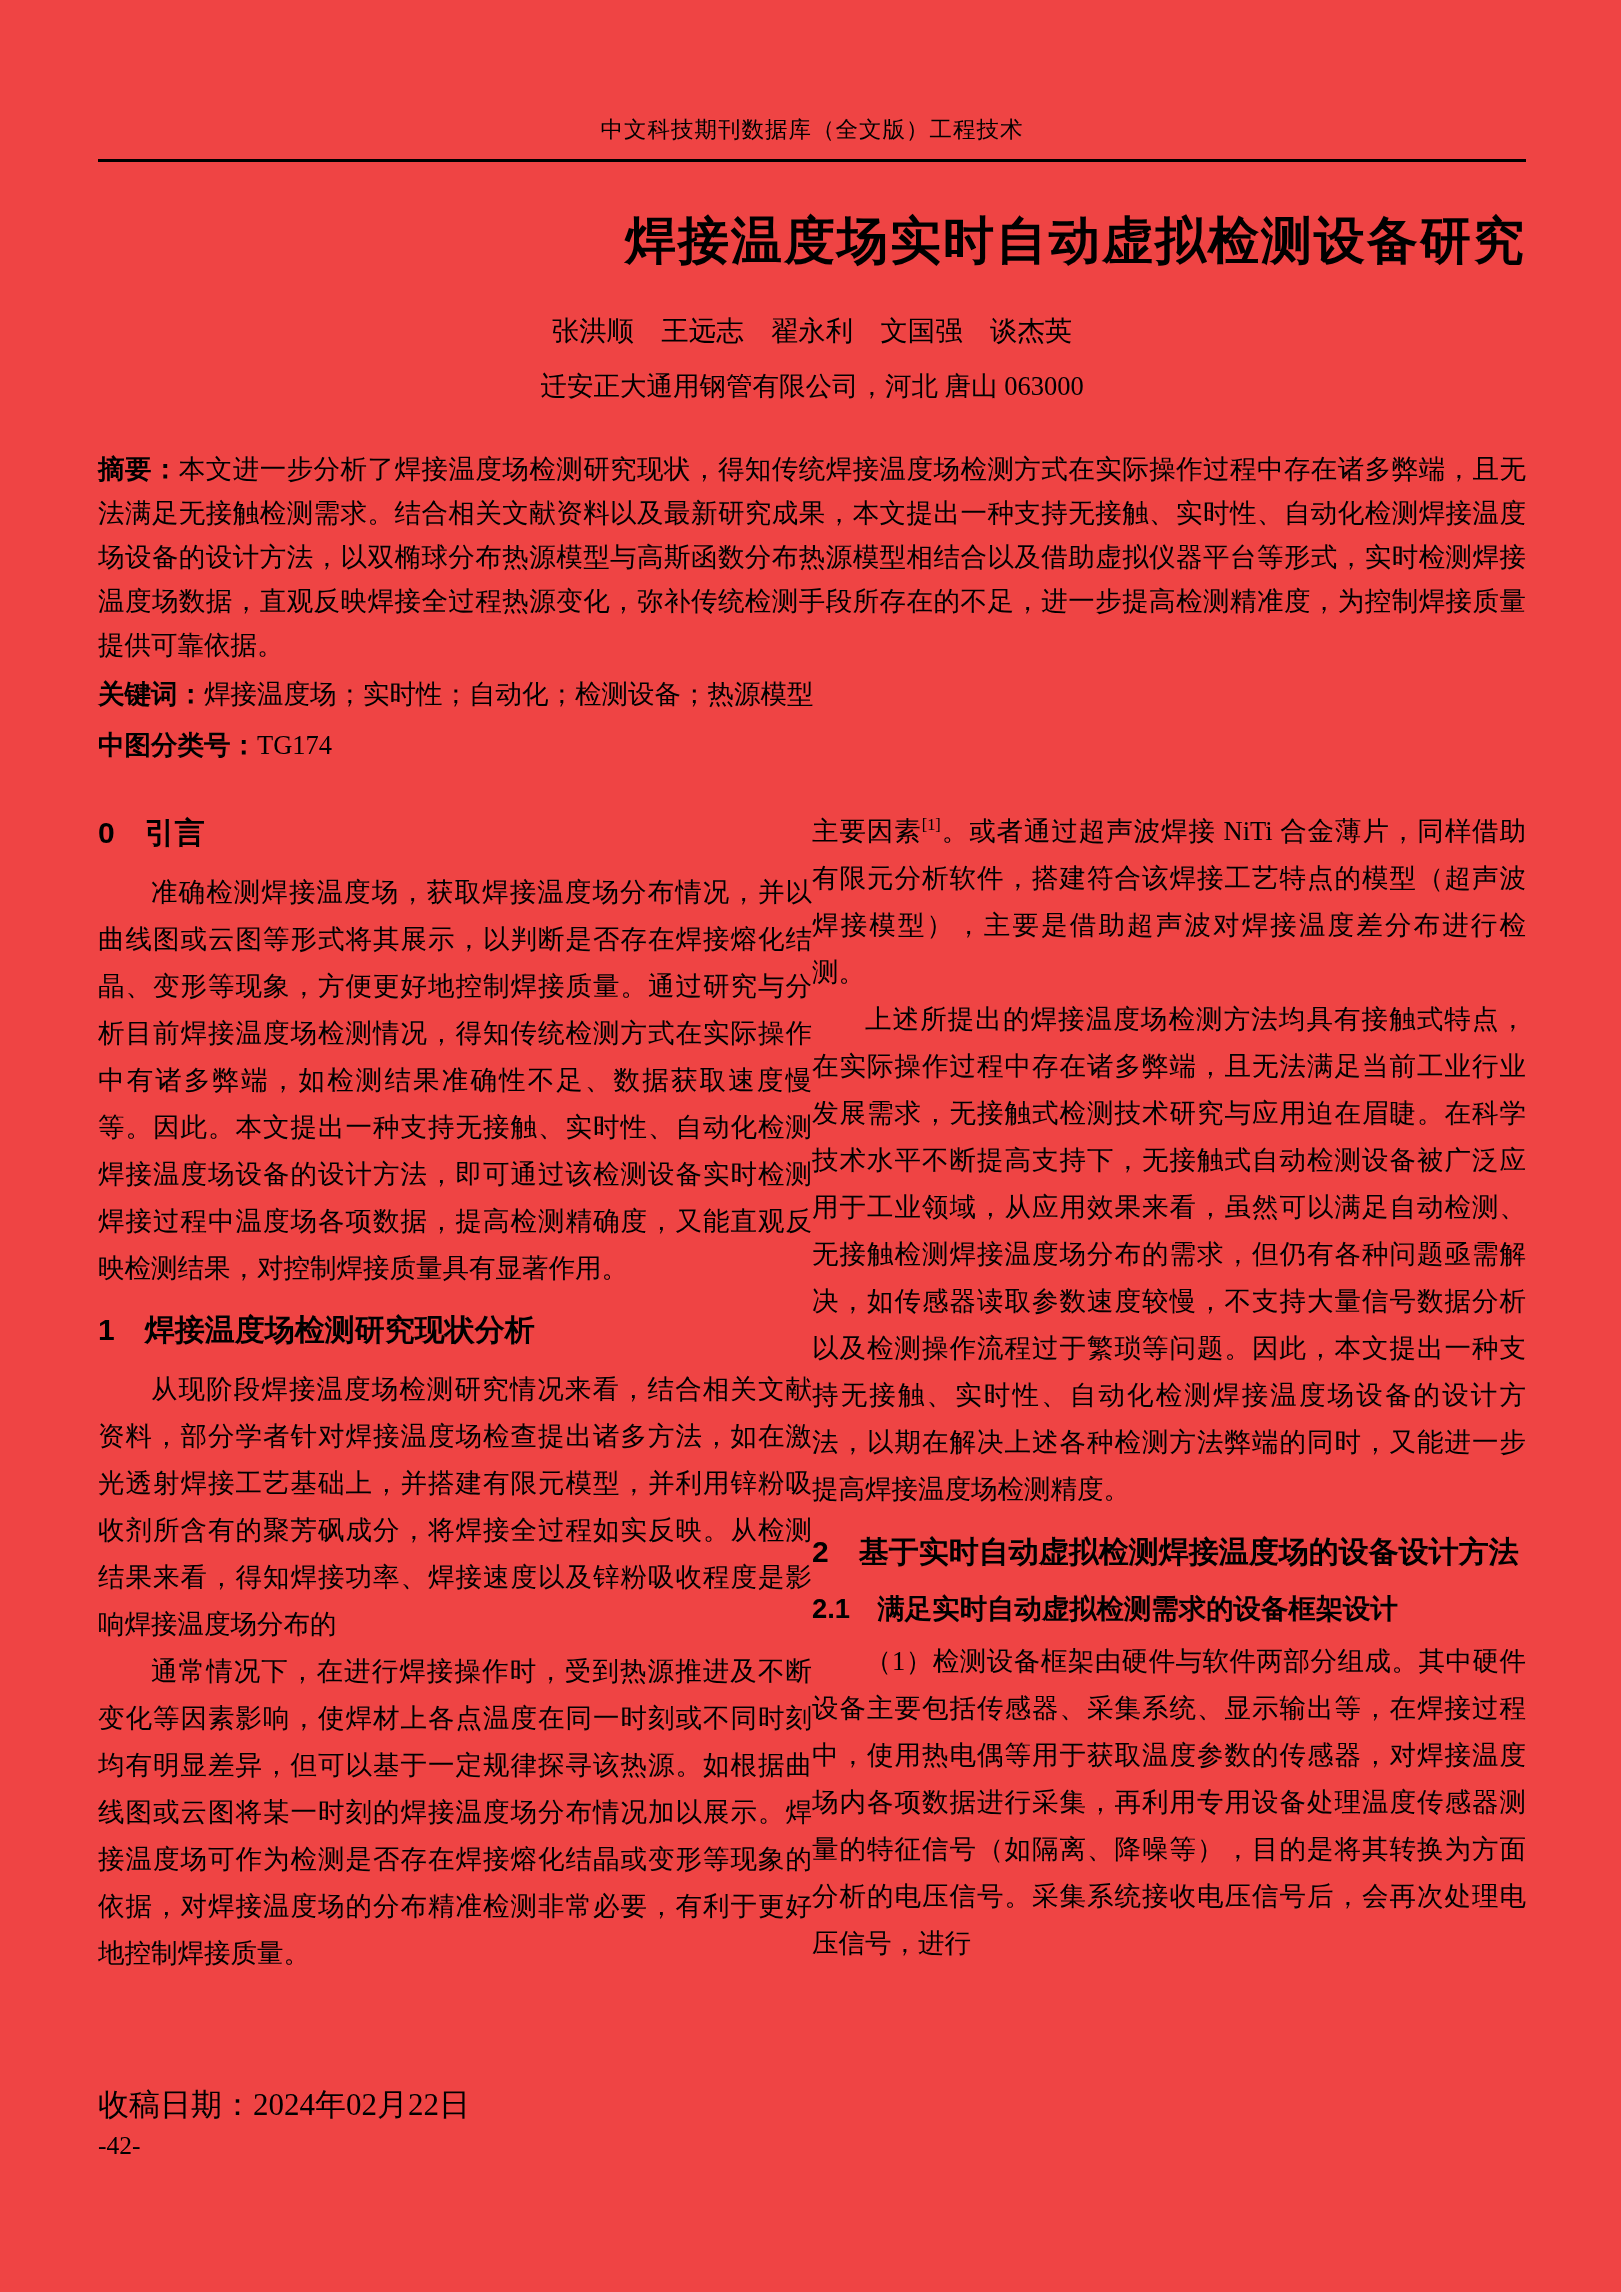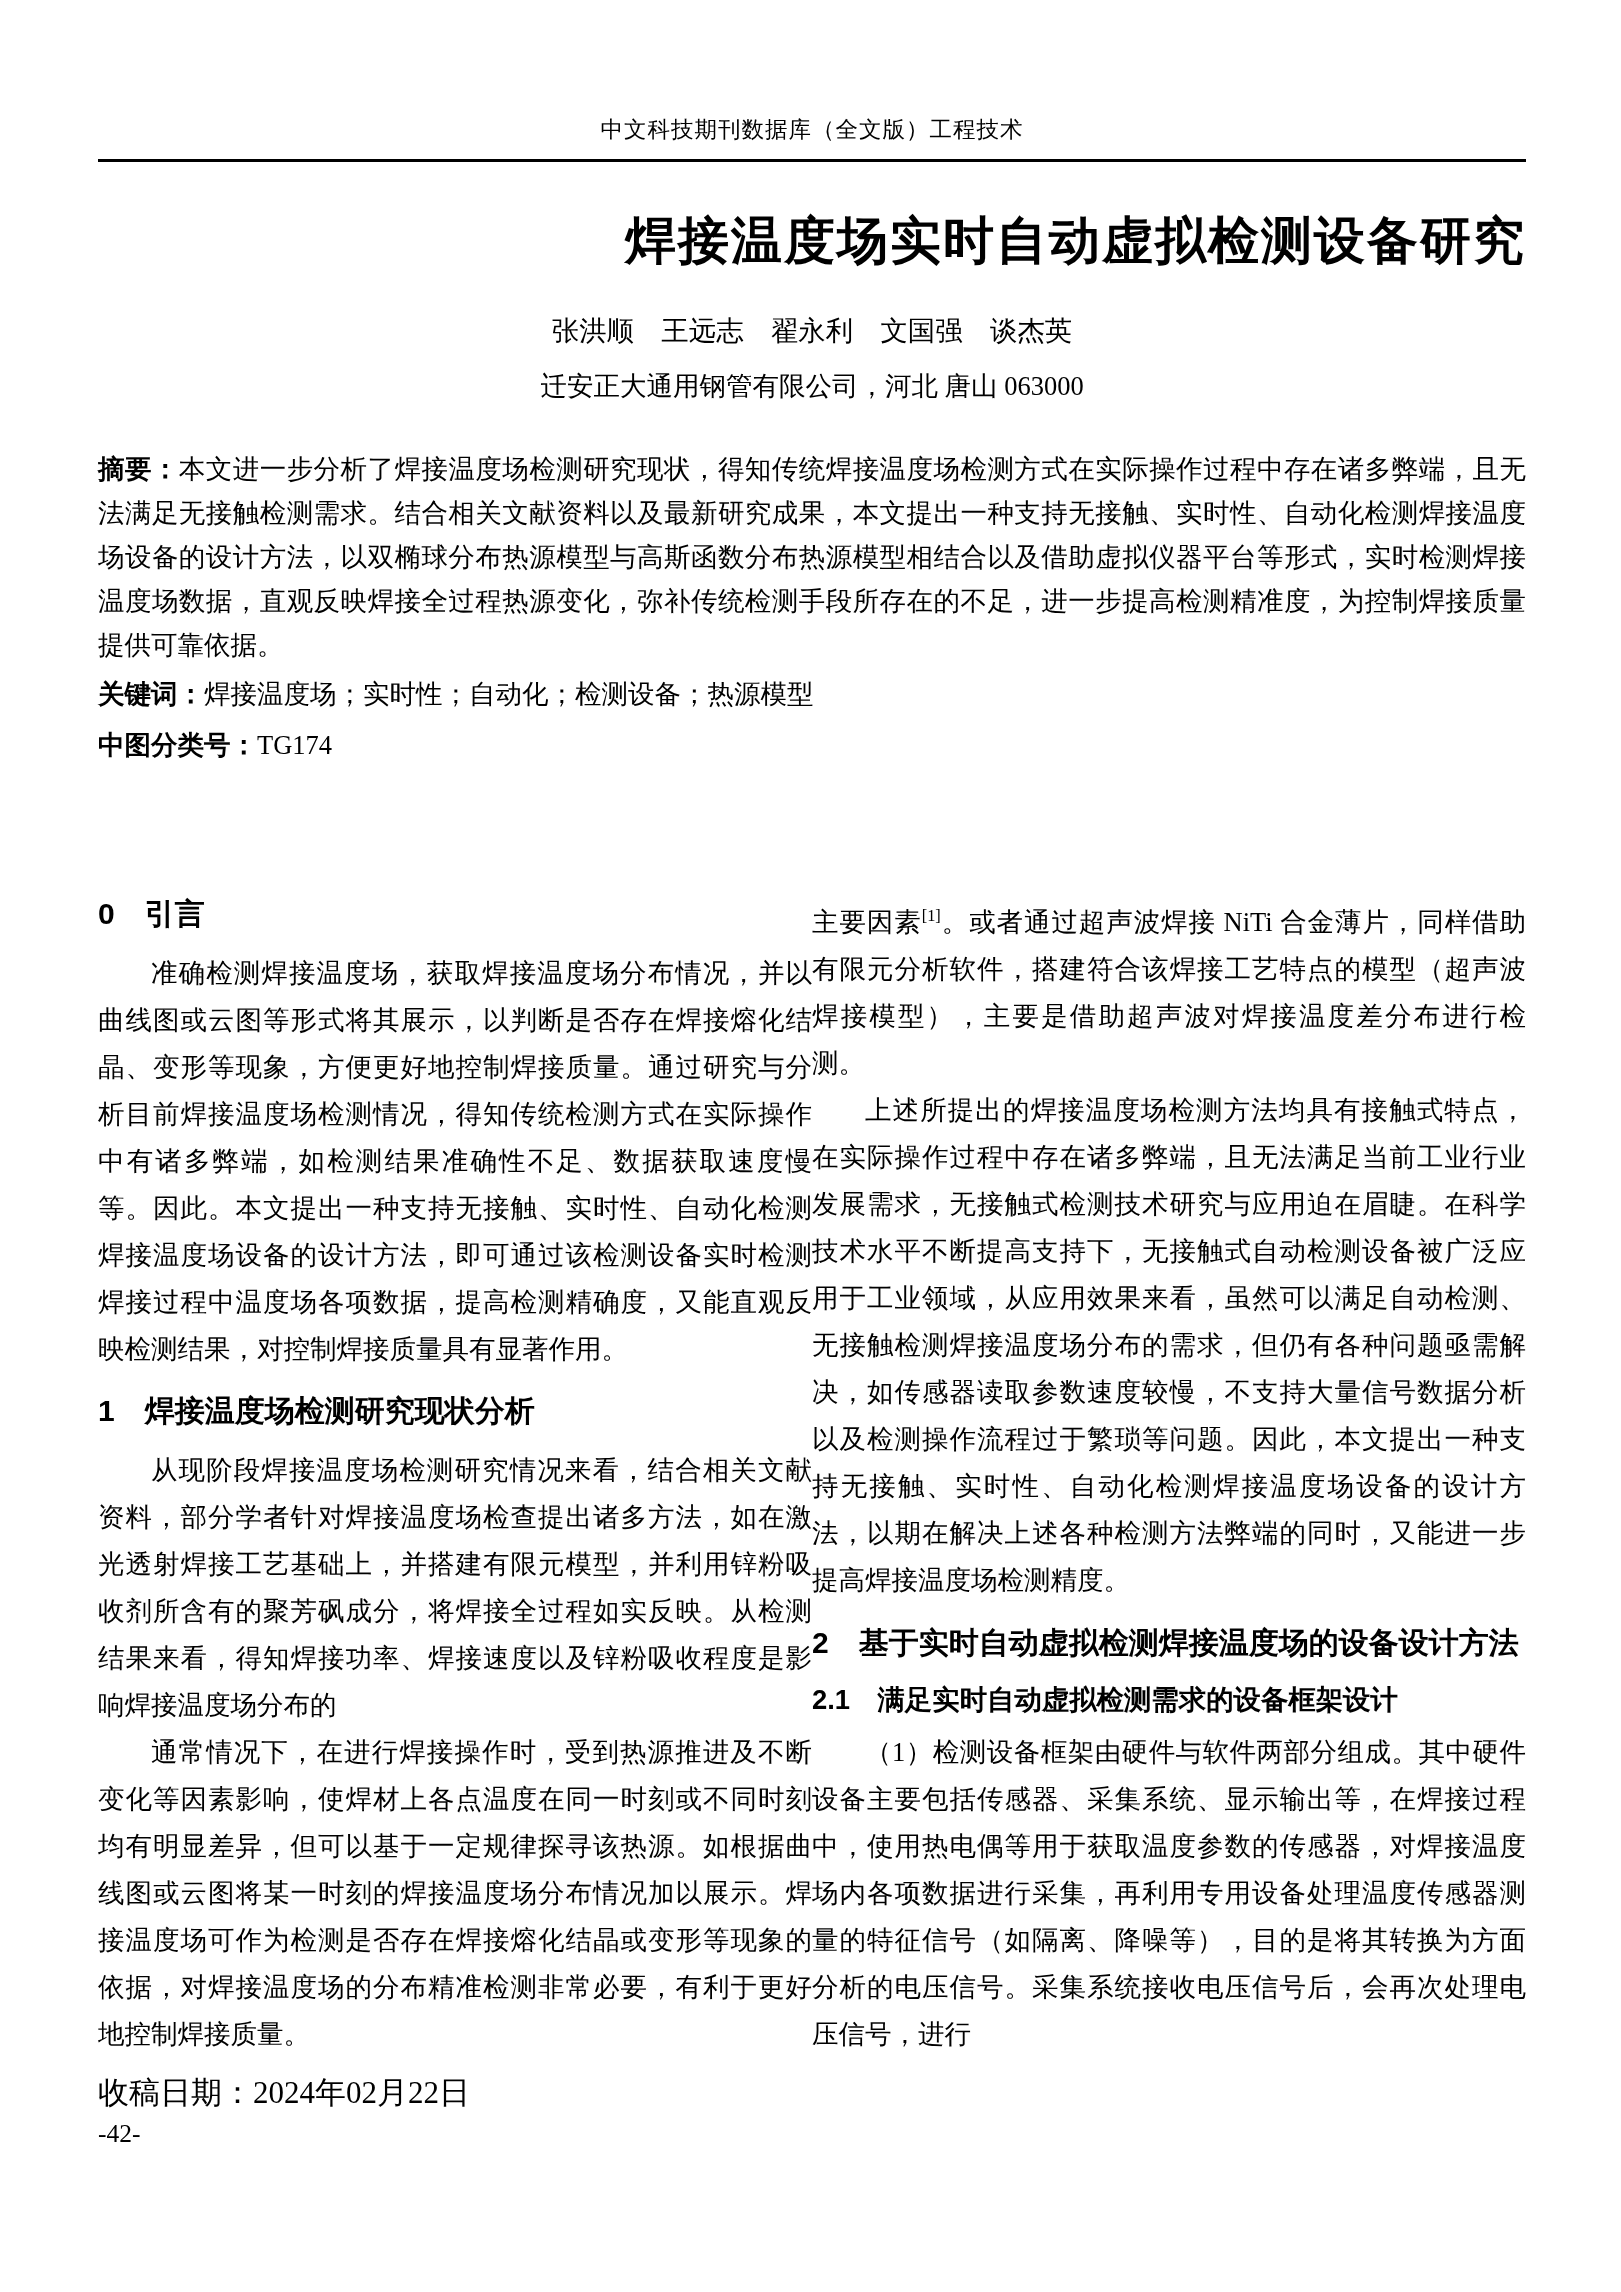--- a/index.html
+++ b/index.html
@@ -1,20 +1,20 @@
 <!DOCTYPE html>
 <html><head>
 <meta charset="utf-8">
 <style>
   * { margin: 0; padding: 0; box-sizing: border-box; }
   html, body { background: #e8e8e8; }
   body { font-family: "Liberation Serif", serif; color: #000; }
   .page {
     width: 1621px; height: 2293px;
-    background: #ffffff;
+    background: #ef4444;
     margin: 0 auto;
     padding: 0 95px 0 98px;
     position: relative;
     overflow: hidden;
   }
   .journal-header {
     padding-top: 114px;
     text-align: center;
     font-size: 22.5px;
     letter-spacing: 1px;
@@ -52,28 +52,27 @@
     margin-top: 3.9px;
     font-size: 26.5px;
     line-height: 47px;
     text-align: justify;
   }
   .bold-label {
     font-family: "Liberation Sans", sans-serif;
     font-weight: bold;
   }
   .columns {
-    margin-top: 27px;
+    margin-top: 39px;
     display: flex;
     height: 1262px;
     overflow: hidden;
     font-size: 26.5px;
     line-height: 47px;
     text-align: justify;
-    align-items: flex-end;
   }
   .col { flex: 1 1 0; min-width: 0; }
   .sec-heading {
     font-family: "Liberation Sans", sans-serif;
     font-weight: bold;
     font-size: 30px;
     line-height: 45px;
     margin: 15.7px 0 13.7px 0;
     text-align: left;
   }

